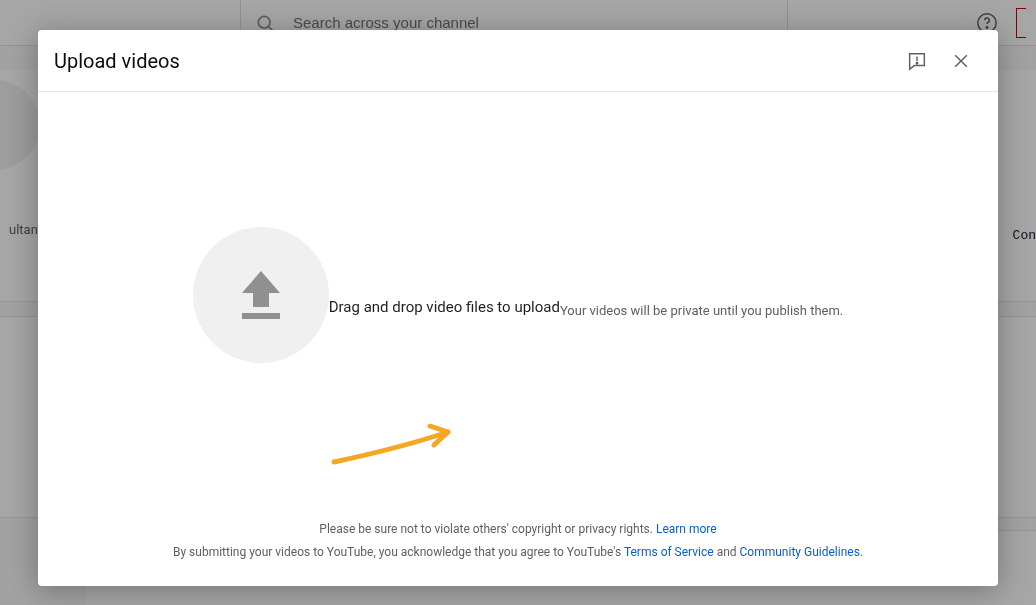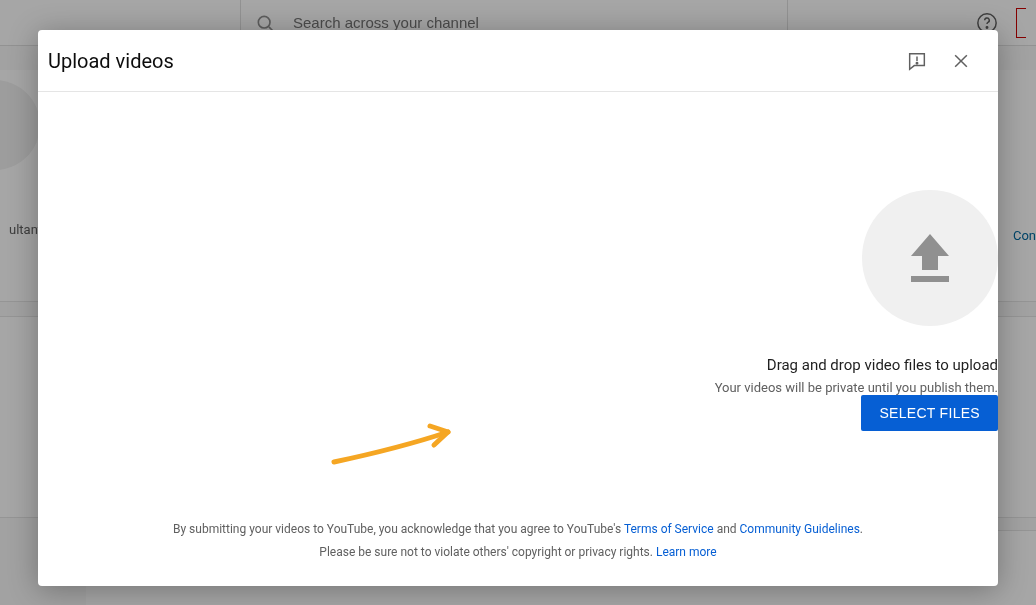--- a/index.html
+++ b/index.html
@@ -18,45 +18,45 @@
   }
   .bg-header .search-icon { width: 20px; height: 20px; color: #919191; flex: none; }
   .bg-header input {
     border: none; outline: none; font-size: 15px; color: #606060; flex: 1; background: transparent;
   }
   .bg-header .rightzone { flex: 1; display: flex; align-items: center; justify-content: flex-end; padding-right: 10px; gap: 18px; }
   .bg-header .help-icon { width: 22px; height: 22px; color: #606060; }
   .bg-header .create-stub { width: 10px; height: 30px; border: 1px solid #cc0000; border-right: none; }
 
   .bg-left-text { position: absolute; left: 9px; top: 222px; font-size: 13px; color: #606060; }
-  .bg-right-text { position: absolute; right: 0; top: 228px; font-size: 13px; color: #0369a1; }
+  .bg-right-text { position: absolute; right: 0; top: 228px; font-size: 13px; color: #0f172a; font-family: Liberation Mono, monospace; }
   .bg-panel1 { position: absolute; left: 0; right: 0; top: 70px; height: 232px; background: #fff; border-bottom: 1px solid #e5e5e5; }
   .bg-panel2 { position: absolute; left: 0; right: 0; top: 316px; height: 202px; background: #fff; border-top: 1px solid #e5e5e5; border-bottom: 1px solid #e5e5e5; }
   .bg-panel3 { position: absolute; left: 86px; right: 0; top: 530px; bottom: 0; background: #fff; border-top: 1px solid #e5e5e5; }
   .avatar-stub { position: absolute; left: -50px; top: 80px; width: 90px; height: 90px; border-radius: 50%; background: #f1f1f1; }
 
   
   .overlay {
     position: absolute; inset: 0; background: rgba(0,0,0,0.35);
     display: flex; align-items: flex-start; justify-content: center;
   }
   .dialog {
     margin-top: 30px; width: 960px; height: 556px; background: #fff; border-radius: 4px;
     box-shadow: 0 4px 30px rgba(0,0,0,0.3); display: flex; flex-direction: column;
     position: relative;
   }
   .dialog-header {
     height: 62px; display: flex; align-items: center; justify-content: space-between;
-    padding: 0 26px 0 10px; border-bottom: 1px solid #e5e5e5;
+    padding: 0 26px 0 16px; border-bottom: 1px solid #e5e5e5;
   }
   .dialog-title { font-size: 20px; color: #0d0d0d; font-weight: 400; }
   .dialog-header-actions { display: flex; align-items: center; gap: 22px; color: #606060; }
   .icon-btn { width: 22px; height: 22px; cursor: pointer; display: flex; align-items: center; justify-content: center; }
 
-  .dialog-body { flex: 1; display: flex; flex-direction: column; align-items: flex-end; justify-content: center; padding-top: 10px; }
+  .dialog-body { flex: 1; display: flex; flex-direction: row; align-items: center; justify-content: center; padding-top: 10px; }
   .upload-circle {
     width: 136px; height: 136px; border-radius: 50%; background: #f0f0f0;
     display: flex; align-items: center; justify-content: center; margin-bottom: 30px;
   }
   .drag-title { font-size: 15px; color: #1f1f1f; margin-bottom: 6px; }
   .drag-sub { font-size: 13px; color: #606060; }
   .select-btn {
     background: #065fd4; color: #fff; border: none; border-radius: 2px;
     font-size: 14px; font-weight: 500; letter-spacing: 0.3px;
     padding: 10px 18px; cursor: pointer; text-transform: uppercase;
@@ -124,29 +124,28 @@
 
     <div class="dialog-body">
       <div class="upload-circle">
         <svg width="50" height="56" viewBox="0 0 50 56">
           <path d="M25 4 L44 26 L33 26 L33 40 L17 40 L17 26 L6 26 Z" fill="#909090"></path>
           <rect x="6" y="46" width="38" height="6" fill="#909090"></rect>
         </svg>
       </div>
       <div class="drag-title">Drag and drop video files to upload</div>
       <div class="drag-sub">Your videos will be private until you publish them.</div>
-      <button class="select-btn">Select Files</button>
     </div>
 
     <div class="dialog-footer">
       <div>
-        <span>By submitting your videos to YouTube, you acknowledge that you agree to YouTube's </span><a href="#">Terms of Service</a><span> and </span><a href="#">Community Guidelines</a><span>.</span>
+        <span>Please be sure not to violate others' copyright or privacy rights. </span><a href="#">Learn more</a>
       </div>
       <div>
-        <span>Please be sure not to violate others' copyright or privacy rights. </span><a href="#">Learn more</a>
+        <span>By submitting your videos to YouTube, you acknowledge that you agree to YouTube's </span><a href="#">Terms of Service</a><span> and </span><a href="#">Community Guidelines</a><span>.</span>
       </div>
     </div>
 
     <svg class="arrow-svg" style="left:292px; top:390px;" width="140" height="50" viewBox="0 0 140 50">
       <path d="M4 42 Q70 28 118 12" stroke="#f5a623" stroke-width="5" fill="none" stroke-linecap="round"></path>
       <path d="M118 12 L100 6 M118 12 L104 25" stroke="#f5a623" stroke-width="5" fill="none" stroke-linecap="round"></path>
     </svg>
 
   </div>
 </div>

